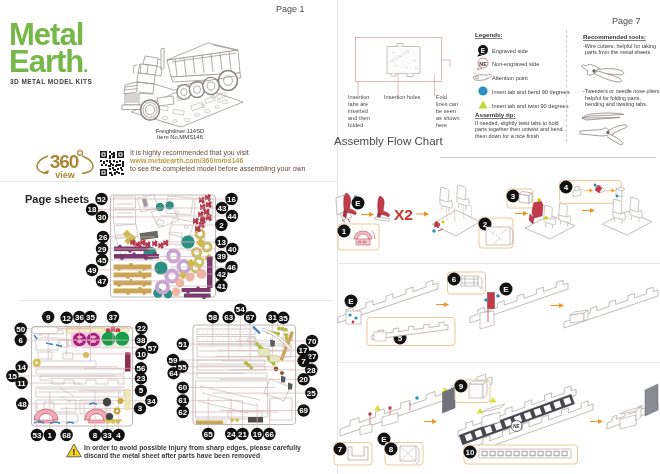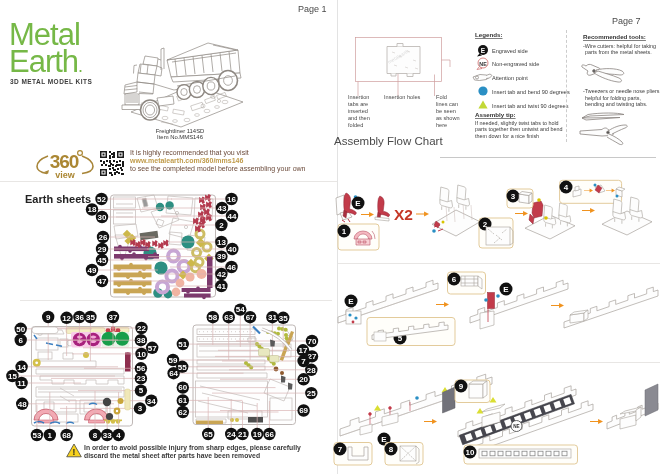--- a/index.html
+++ b/index.html
@@ -16,25 +16,25 @@
 </style>
 </head>
 <body>
 
 <div class="abs" style="left:337px;top:0;width:1px;height:474px;background:#e3e3e3;"></div>
 <div class="abs" style="left:0px;top:181px;width:337px;height:1px;background:#e8e6e4;"></div>
 <div class="abs" style="left:20px;top:300px;width:312px;height:1px;background:#e8e6e4;"></div>
 <div class="abs" style="left:338px;top:263px;width:322px;height:1px;background:#e8e6e4;"></div>
 <div class="abs" style="left:338px;top:362px;width:322px;height:1px;background:#e8e6e4;"></div>
 
-<div class="abs pagelabel" style="left:298px;top:4px;">Page 1</div>
+<div class="abs pagelabel" style="left:276px;top:4px;">Page 1</div>
 <div class="abs pagelabel" style="left:612px;top:16px;">Page 7</div>
 
 <div class="abs" style="left:9px;top:22px;">
-<div style="font-weight:normal;color:#76b847;font-size:31px;line-height:26.5px;letter-spacing:-1px;">Metal<br>Earth<span style="font-size:18px;">.</span></div>
+<div style="font-weight:bold;color:#76b847;font-size:31px;line-height:26.5px;letter-spacing:-1px;">Metal<br>Earth<span style="font-size:18px;">.</span></div>
 </div>
 <div class="abs" style="left:10px;top:77.5px;font-weight:bold;color:#3c3c3c;font-size:6.5px;letter-spacing:0.45px;white-space:nowrap;">3D METAL MODEL KITS</div>
 
 <svg class="abs" style="left:117px;top:38px;" width="220" height="95" viewBox="0 0 220 95">
 <g stroke="#8e8882" stroke-width="0.7" fill="none" stroke-linejoin="round">
 
 <polygon points="14,74 76,47 126,64 64,89" fill="#fff"></polygon>
 <g stroke="#aaa49e" stroke-width="0.5">
 <ellipse cx="30" cy="72" rx="3" ry="1.7"></ellipse>
         <ellipse cx="38" cy="76" rx="2.4" ry="1.4"></ellipse>
@@ -166,21 +166,21 @@
       <rect x="11" y="23" width="2" height="2"></rect>
 </g>
 </svg>
 
 <div class="abs" style="left:130px;top:149px;font-size:7px;line-height:7.8px;color:#6b4a3a;">
 It is highly recommended that you visit<br>
 <span style="color:#c09b4a;font-weight:bold;">www.metalearth.com/360/mms146</span><br>
 to see the completed model before assembling your own
 </div>
 
-<div class="abs" style="left:25px;top:193px;font-weight:bold;font-size:11px;color:#222;">Earth sheets</div>
+<div class="abs" style="left:25px;top:193px;font-weight:bold;font-size:11px;color:#222;">Page sheets</div>
 
 <svg id="sheets" class="abs" style="left:0;top:183px;" width="337" height="291" viewBox="0 0 337 291">
 <rect x="110.5" y="12" width="105" height="102" rx="3" fill="#fefefe" stroke="#b8b0ae" stroke-width="0.9"></rect>
 <g class="outn">
 <rect x="113.5" y="14" width="22" height="11"></rect>
 <rect x="113.5" y="27" width="22" height="14"></rect>
 <path d="M114,43 l22,-2 2,12 -22,3 z"></path>
 <path d="M115,52 l16,0 -6,20 -4,0 z"></path>
 <path d="M116,30 l17,0 M116,34 l17,0 M116,21 l17,0"></path>
 <path d="M137,15 l17,-3 4,13 -17,4 z"></path>

